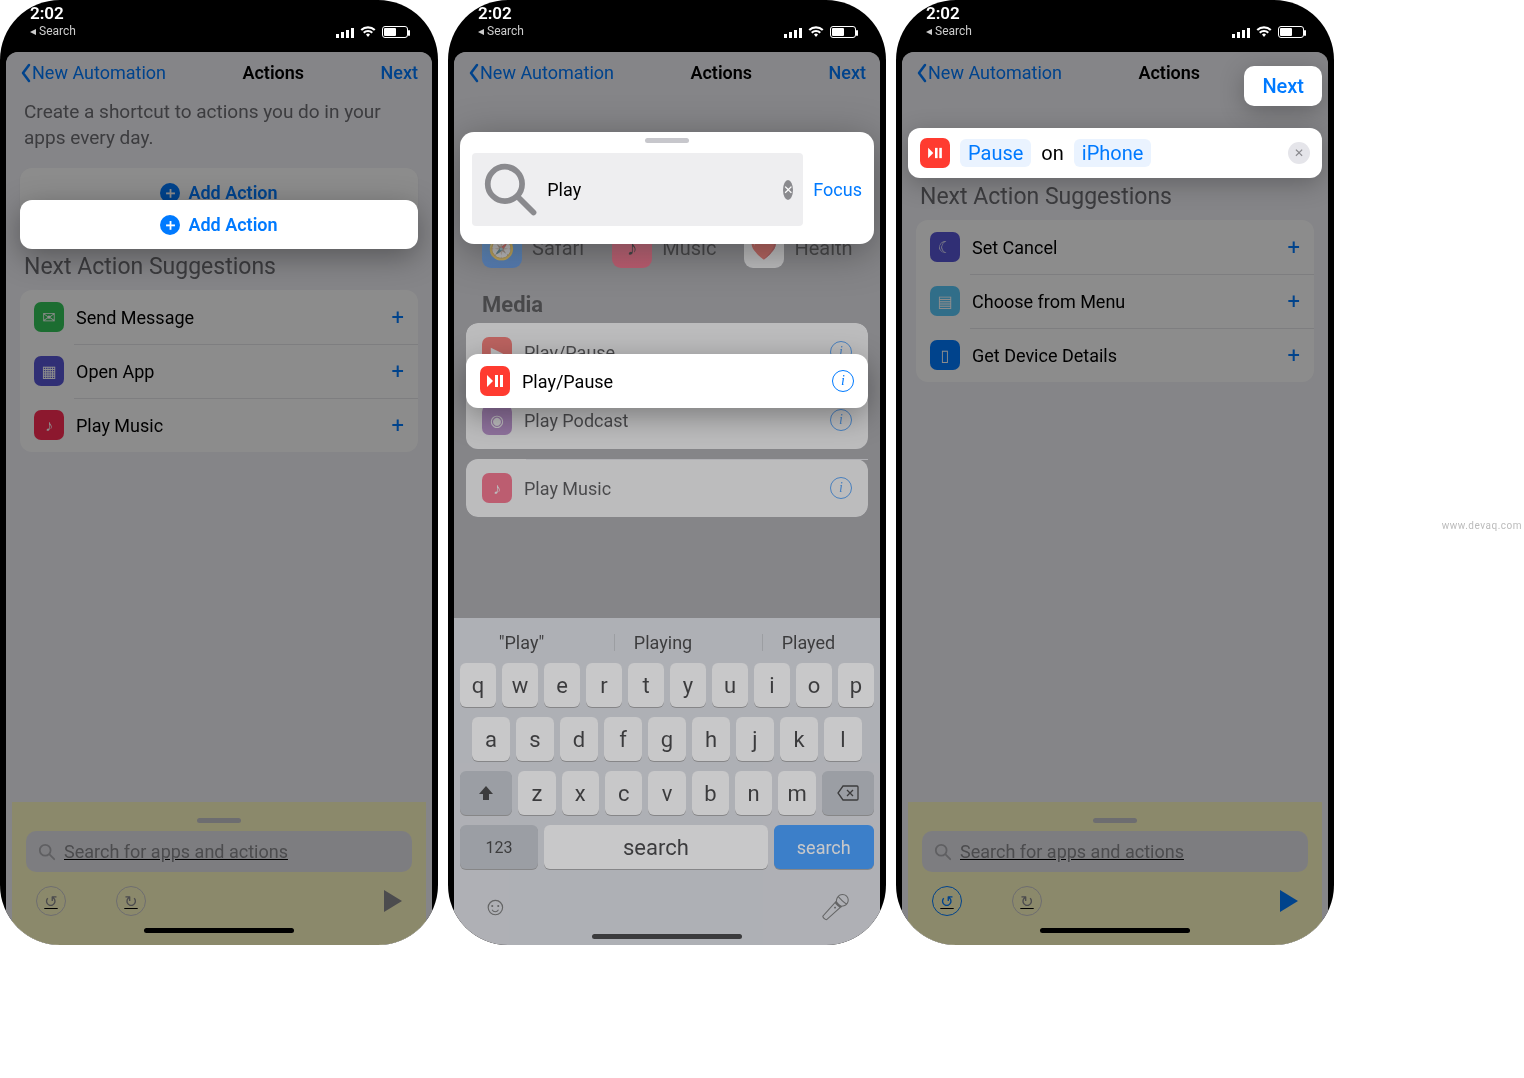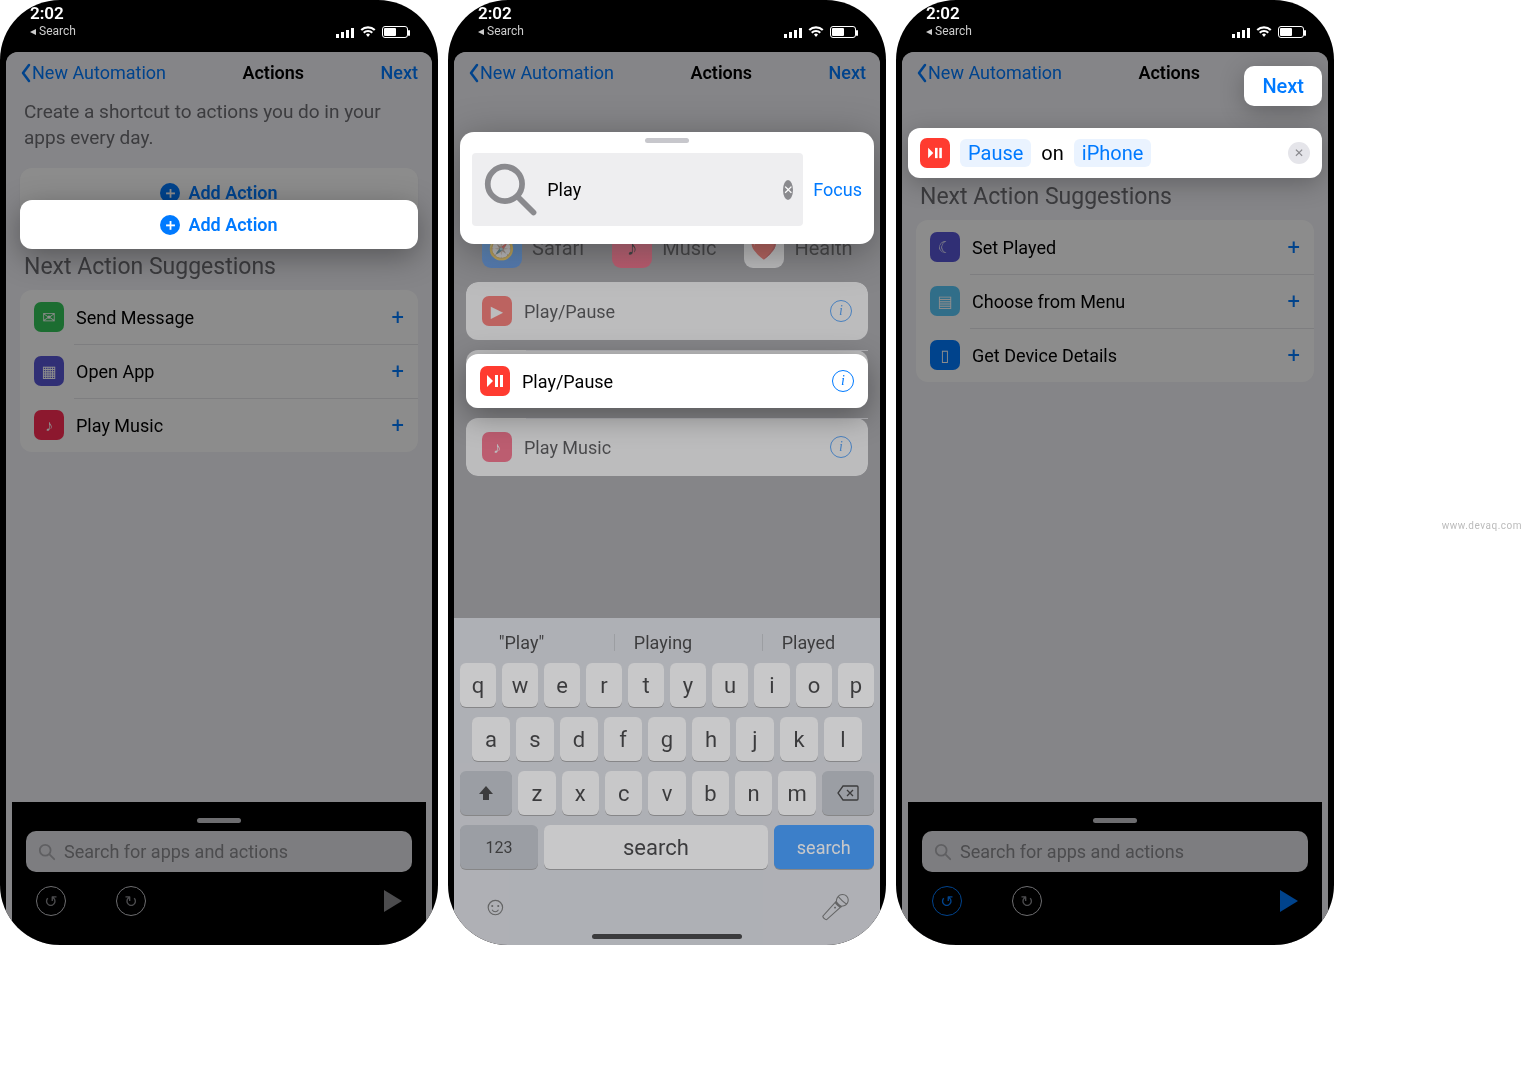--- a/index.html
+++ b/index.html
@@ -33,21 +33,21 @@
   .add-btn { background:#fff; border-radius:12px; text-align:center; padding:14px; color:#007aff; font-weight:600; font-size:18px; display:flex; align-items:center; justify-content:center; gap:8px; box-shadow:0 1px 2px rgba(0,0,0,.06);}
   .plus-circle{width:20px;height:20px;border-radius:50%;background:#007aff;color:#fff;display:flex;align-items:center;justify-content:center;font-size:16px;line-height:1;}
   .section-label{color:#6e6e73;font-size:23px;padding:36px 4px 10px;}
   .list{background:#fff;border-radius:12px;overflow:hidden;}
   .row{display:flex;align-items:center;padding:12px 14px;gap:12px;position:relative;}
   .row + .row::before{content:"";position:absolute;left:54px;right:0;top:0;height:1px;background:#e5e5ea;}
   .app-ic{width:30px;height:30px;border-radius:7px;display:flex;align-items:center;justify-content:center;color:#fff;font-size:16px;flex:none;}
   .row .label{flex:1;font-size:18px;}
   .row .plus{color:#007aff;font-size:22px;font-weight:400;}
   .row .info{width:22px;height:22px;border:1.6px solid #007aff;border-radius:50%;color:#007aff;display:flex;align-items:center;justify-content:center;font-size:14px;font-family:Georgia,serif;font-style:italic;}
-  .bottom-dock{position:absolute;left:6px;right:6px;bottom:0;padding:10px 14px 6px;background:#000000;}
+  .bottom-dock{position:absolute;left:6px;right:6px;bottom:0;padding:10px 14px 6px;background:#fef9c3;text-decoration:underline;}
   .grabber{width:44px;height:5px;background:#c7c7cc;border-radius:3px;margin:6px auto 8px;}
   .search-pill{background:#e4e4e9;border-radius:10px;padding:10px 12px;display:flex;align-items:center;gap:8px;color:#8a8a8e;font-size:18px;}
   .search-pill .mag{width:18px;height:18px;opacity:.6;}
   .toolbar{display:flex;align-items:center;justify-content:space-between;padding:14px 10px 4px;}
   .tb-ic{width:30px;height:30px;border-radius:50%;border:1.5px solid #c7c7cc;display:flex;align-items:center;justify-content:center;color:#8a8a8e;font-size:16px;}
   .play-tri{width:0;height:0;border-left:18px solid #8a8a8e;border-top:11px solid transparent;border-bottom:11px solid transparent;}
   .home-ind{width:150px;height:5px;background:#000;border-radius:3px;margin:8px auto 6px;}
   .overlay-sheet{position:absolute;left:12px;right:12px;background:#fff;border-radius:14px;box-shadow:0 8px 40px rgba(0,0,0,.35);}
   .search-head{display:flex;align-items:center;gap:10px;padding:10px 12px;}
   .grab2{width:44px;height:5px;background:#c7c7cc;border-radius:3px;margin:6px auto 0;}
@@ -229,20 +229,21 @@
             </div>
       <div class="cat">
               <div class="cat-ic" style="background:linear-gradient(#ff5b77,#ff2d55);">♪</div>
               <span>Music</span>
             </div>
       <div class="cat">
               <div class="cat-ic" style="background:#fff;">❤️</div>
               <span>Health</span>
             </div>
     </div>
+    <div class="sec-h" style="opacity:.45;">Media</div>
     <div class="list res-list" style="opacity:.45;background:transparent;">
       <div class="row" style="background:#fff;border-radius:12px;margin-bottom:10px;">
         <div class="app-ic" style="background:#ff3b30">▶︎</div>
         <div class="label">Play/Pause</div>
         <div class="info">i</div>
       </div>
       <div class="row" style="background:#fff;border-radius:12px;margin-bottom:10px;">
         <div class="app-ic" style="background:#9b59b6">◉</div>
         <div class="label">Play Podcast</div>
         <div class="info">i</div>
@@ -385,21 +386,21 @@
       <div class="title">Actions</div>
       <div class="next">Next</div>
     </div>
 
     <div class="body">
       <div style="height:70px;"></div>
       <div class="section-label" style="padding-top:20px;">Next Action Suggestions</div>
       <div class="list">
         <div class="row">
           <div class="sq-ic" style="background:#5856d6">☾</div>
-          <div class="label">Set Played</div>
+          <div class="label">Set Cancel</div>
           <div class="plus">+</div>
         </div>
         <div class="row">
           <div class="sq-ic" style="background:#5ac8fa">▤</div>
           <div class="label">Choose from Menu</div>
           <div class="plus">+</div>
         </div>
         <div class="row">
           <div class="sq-ic" style="background:#007aff">▯</div>
           <div class="label">Get Device Details</div>

